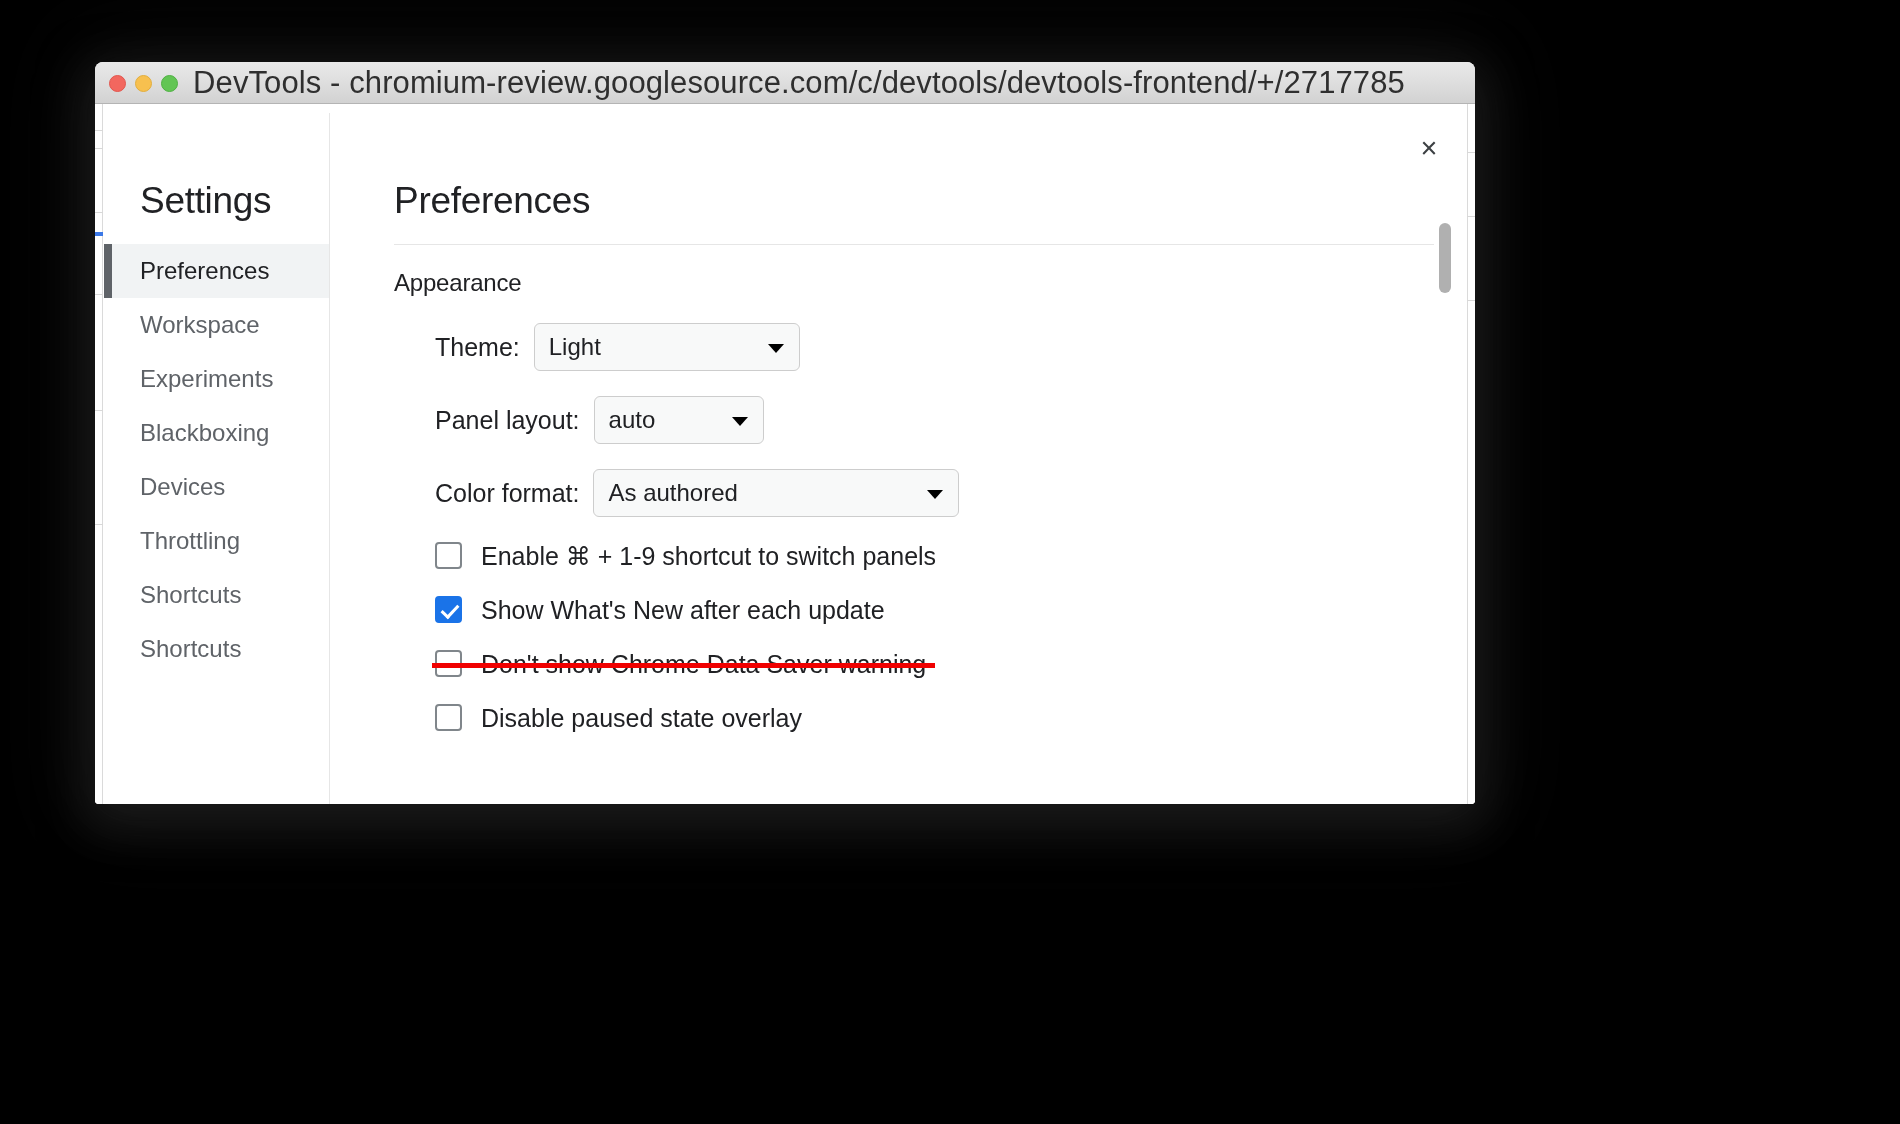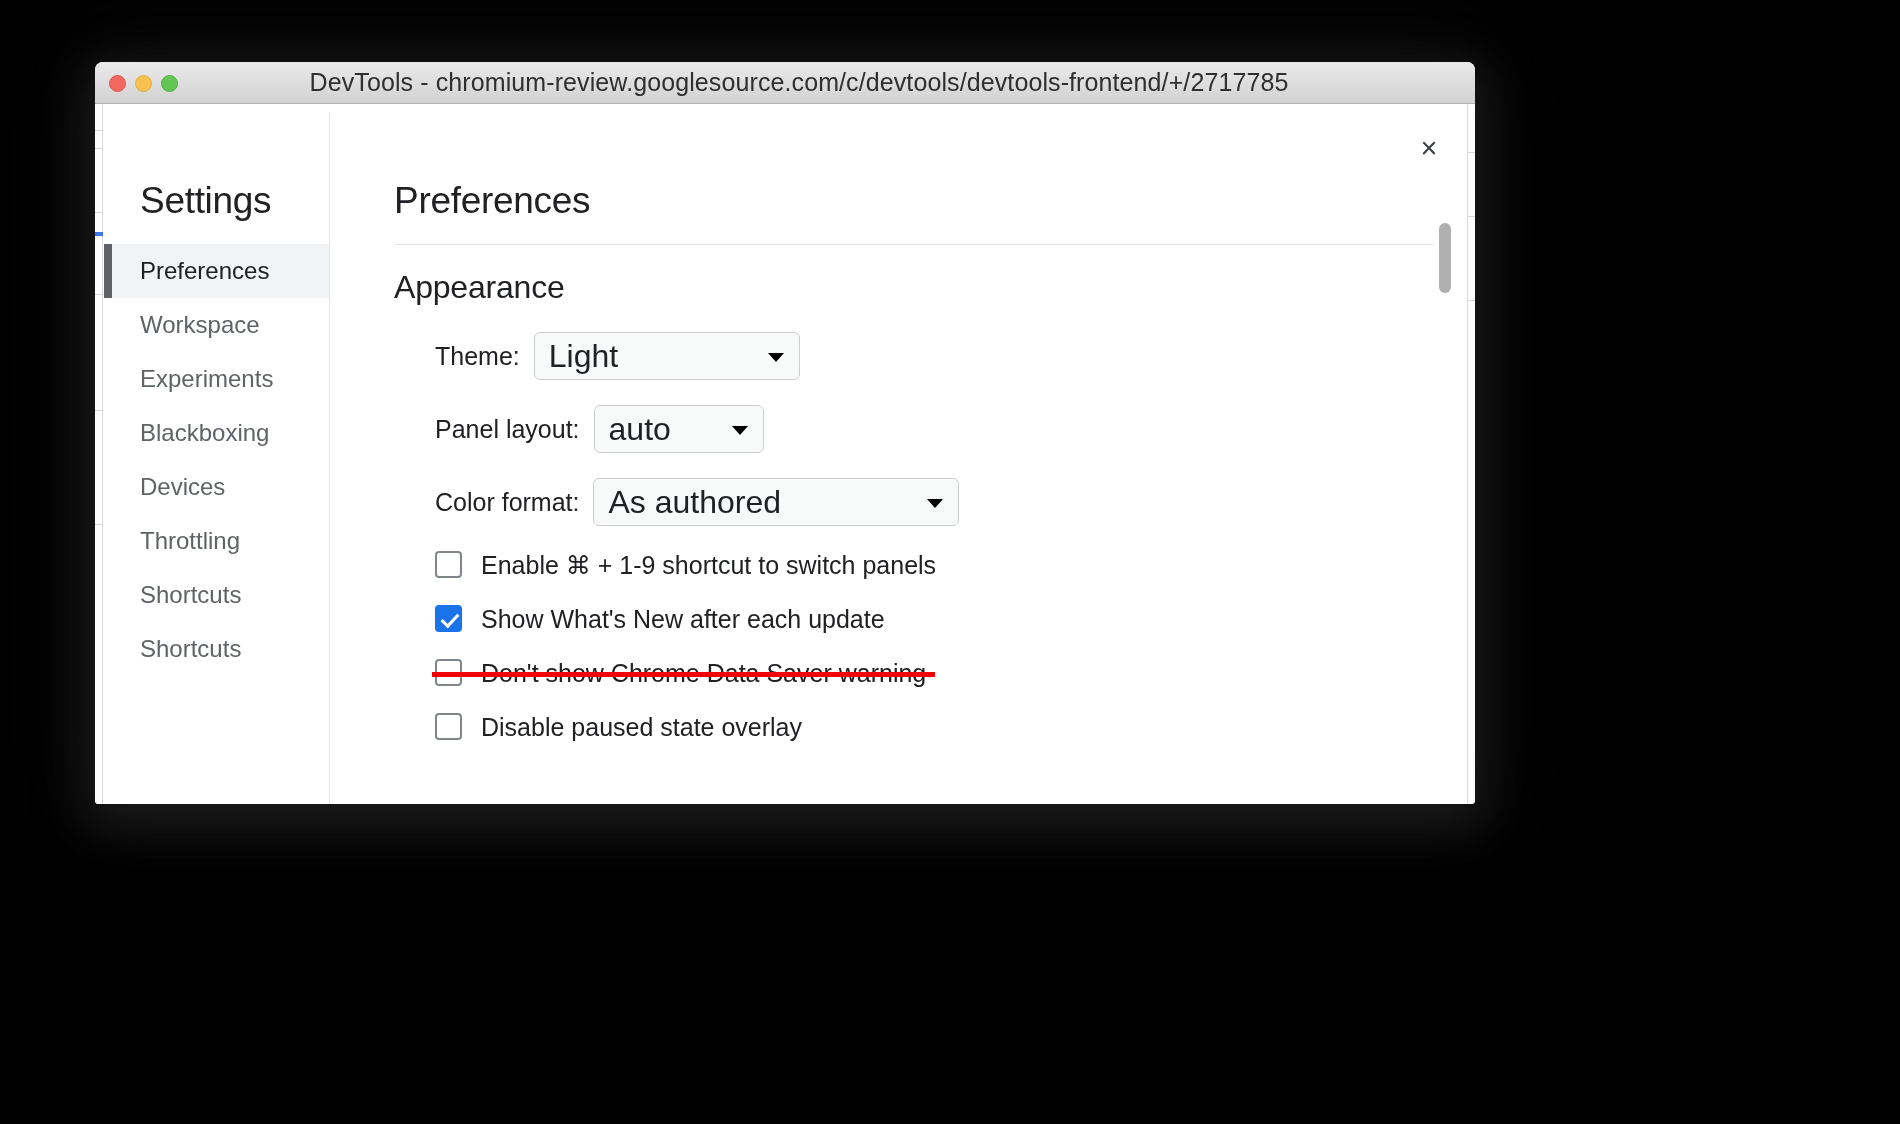--- a/index.html
+++ b/index.html
@@ -56,21 +56,21 @@
     width: 17px;
     height: 17px;
     border-radius: 50%;
     display: block;
   }
   .light.close  { background: #f2675f; border: 1px solid #e2564e; }
   .light.min    { background: #f7c04f; border: 1px solid #e2ae3d; }
   .light.max    { background: #62c554; border: 1px solid #4fb143; }
 
   .title-text {
-    font-size: 25px;
+    font-size: 31px;
     color: #2f2f2f;
     letter-spacing: 0.1px;
     white-space: nowrap;
     padding-left: 28px;
   }
 
   
   .win-body {
     position: relative;
     height: 700px;
@@ -223,21 +223,21 @@
   }
 
   .panel-scroll {
     position: relative;
     padding: 24px 0 0 28px;
     height: calc(100% - 130px);
     overflow: hidden;
   }
 
   .section-title {
-    font-size: 32px;
+    font-size: 24px;
     font-weight: 400;
     color: #202124;
     margin-bottom: 26px;
     letter-spacing: -0.2px;
   }
 
   .field-row {
     display: flex;
     align-items: center;
     margin-bottom: 25px;
@@ -251,21 +251,21 @@
   }
   .select-box {
     position: relative;
     display: inline-flex;
     align-items: center;
     background: #f8f9f9;
     border: 1px solid #cdcdcd;
     border-radius: 6px;
     height: 48px;
     padding: 0 46px 0 14px;
-    font-size: 32px;
+    font-size: 24px;
     color: #202124;
     cursor: pointer;
     white-space: nowrap;
     text-align: right;
   }
   .select-box .caret {
     position: absolute;
     right: 15px;
     top: 50%;
     margin-top: -3px;

